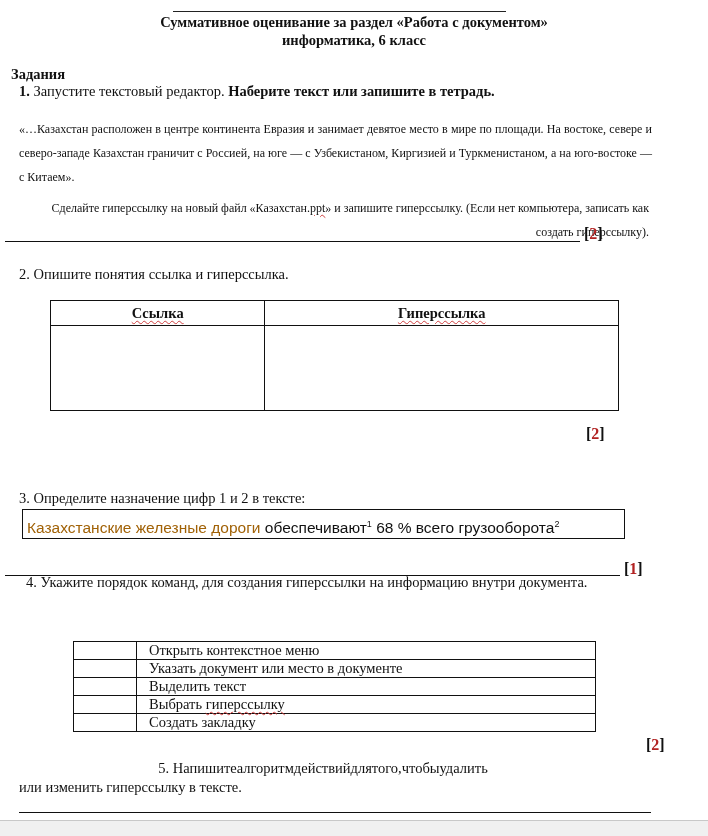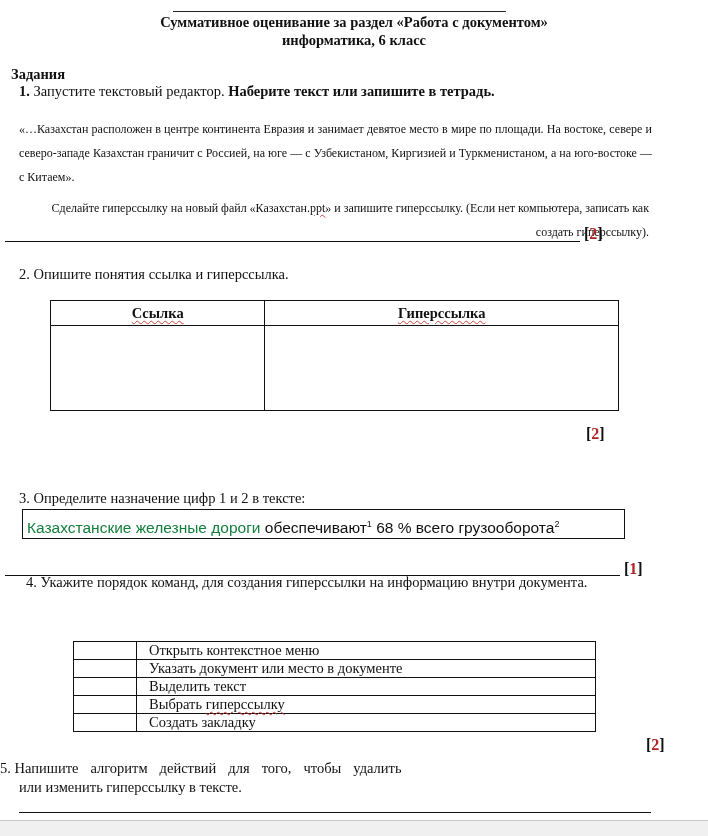--- a/index.html
+++ b/index.html
@@ -17,26 +17,26 @@
   .answer-line { height: 1px; background: #111; }
   .score { font-weight: bold; font-size: 16px; color: #111; }
   .score .num { color: #b22222; }
   .wavy { text-decoration: underline wavy #d04040; text-decoration-thickness: 1px; text-underline-offset: 2px; }
   table.t2 { position: absolute; left: 50px; top: 300px; width: 569px; border-collapse: collapse; padding-left: 44px; }
   table.t2 th, table.t2 td { border: 1.5px solid #111; }
   table.t2 th { height: 22px; font-size: 14.5px; font-weight: bold; text-align: center; }
   table.t2 td { height: 82px; }
   .box3 { left: 22px; top: 509px; width: 603px; height: 30px; border: 1.5px solid #111; box-sizing: border-box;
           font-family: "Liberation Sans", "DejaVu Sans", sans-serif; font-size: 15.5px; line-height: 28px; padding-left: 4px; white-space: nowrap; }
-  .box3 .blue { color: #15803d; }
+  .box3 .blue { color: #a16207; }
   .box3 sup { font-size: 9px; vertical-align: 6px; }
   table.t4 { position: absolute; left: 73px; top: 641px; width: 523px; border-collapse: collapse; }
   table.t4 td { border: 1.5px solid #111; height: 17px; padding: 0 0 0 12px; font-size: 14.5px; line-height: 17px; }
   table.t4 td.num { width: 62px; padding: 0; }
-  .q5 { left: 0; top: 760px; width: 622px; display: flex; justify-content: flex-start; font-size: 14.5px; gap: 12px; }
+  .q5 { left: 12px; top: 760px; width: 622px; display: flex; justify-content: center; font-size: 14.5px; }
   .footer-bar { left: 0; top: 820px; width: 708px; height: 16px; background: #f0f0f0; border-top: 1px solid #c8c8c8; }
 </style>
 </head>
 <body>
 
 <div class="abs top-rule"></div>
 <div class="abs title" style="top:14px;">Суммативное оценивание за раздел «Работа с документом»</div>
 <div class="abs title" style="top:32px;">информатика, 6 класс</div>
 
 <div class="abs bold" style="left:11px; top:66px;">Задания</div>

